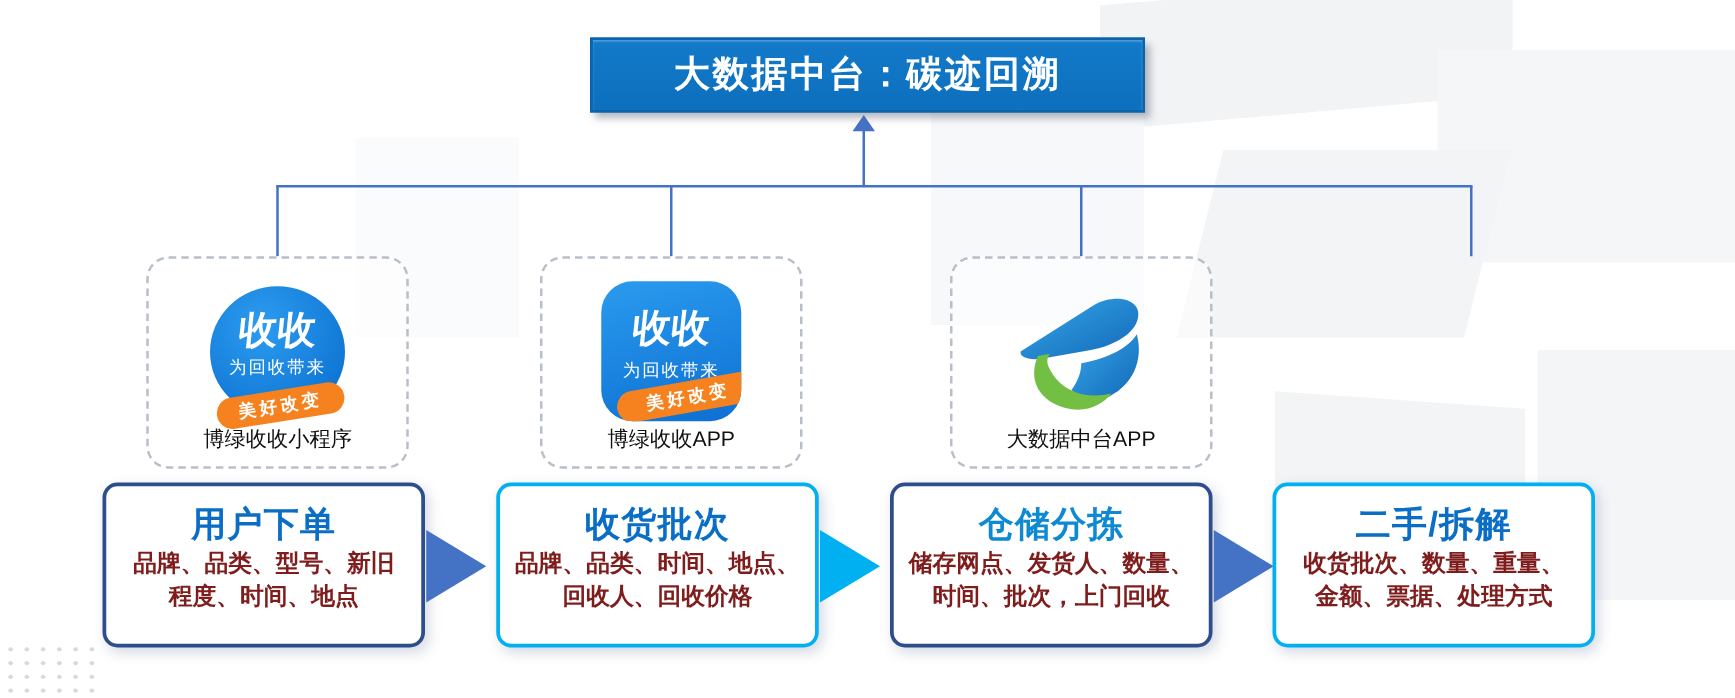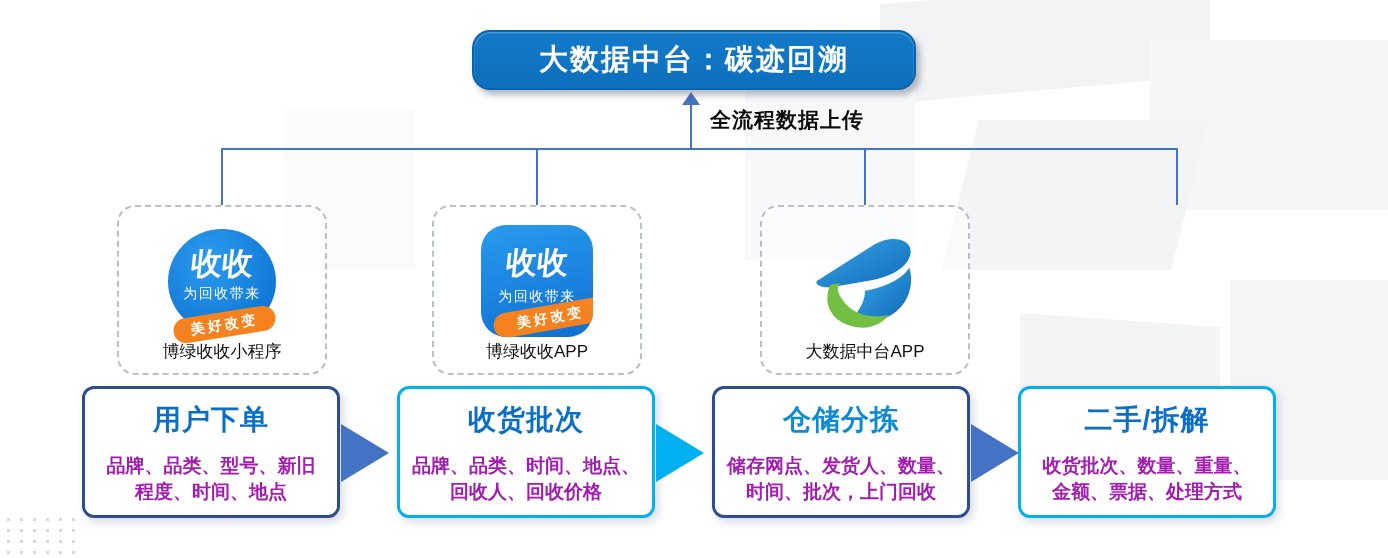--- a/index.html
+++ b/index.html
@@ -21,21 +21,21 @@
   .dot-grid {
     position:absolute; left:2px; top:514px; width:80px; height:46px; z-index:0;
     background-image:radial-gradient(#d9d9d9 1.6px, transparent 2px);
     background-size:13px 11px;
   }
   
   .banner {
     position:absolute; z-index:2; left:472px; top:30px; width:444px; height:60px;
     background:linear-gradient(180deg,#127ac9 0%,#0d6fbd 100%);
     background-color:#0d6fbd;
-    border:2px solid #0a64ad; border-radius:18px;
+    border:2px solid #0a64ad; border-radius:0;
     display:flex; align-items:center; justify-content:center;
     box-shadow:4px 5px 6px rgba(90,100,115,.45), inset 0 1px 2px rgba(255,255,255,.35);
   }
   .banner-title { color:#ffffff; font-size:29px; font-weight:800; letter-spacing:2px; }
   
   .line { position:absolute; z-index:1; background:#4472c4; }
   .stem { left:690px; top:104px; width:2px; height:45px; }
   .arrowhead-up {
     position:absolute; z-index:1; left:682px; top:92px; width:0; height:0;
     border-left:9px solid transparent; border-right:9px solid transparent;
@@ -89,21 +89,21 @@
   .step {
     position:absolute; z-index:2; top:386px; width:258px; height:132px;
     background:#ffffff; border-radius:12px; text-align:center;
     box-shadow:3px 4px 10px rgba(50,70,120,.20);
   }
   .st1 { left:82px; } .st2 { left:397px; } .st3 { left:712px; } .st4 { left:1018px; }
   .step--navy { border:3px solid #2e4d8c; }
   .step--cyan { border:3px solid #00b0f0; }
   .step-title { margin-top:12px; font-size:28px; font-weight:800; color:#0a6ec6; letter-spacing:1px; }
   .step-title--sky { color:#0e8ad2; }
-  .step-body { margin-top:14px; font-size:19px; font-weight:600; color:#a21caf; line-height:1.38; }
+  .step-body { margin-top:0; font-size:19px; font-weight:600; color:#7f1d1d; line-height:1.38; }
   .flow-arrow {
     position:absolute; z-index:2; top:424px; width:0; height:0;
     border-top:29px solid transparent; border-bottom:29px solid transparent;
   }
   .fa1 { left:341px; border-left:48px solid #4472c4; }
   .fa2 { left:656px; border-left:48px solid #00b0f0; }
   .fa3 { left:971px; border-left:48px solid #4472c4; }
 </style>
 </head>
 <body>
@@ -123,21 +123,20 @@
     <span class="banner-title">大数据中台：碳迹回溯</span>
   </div>
 
   <div class="arrowhead-up"></div>
   <div class="line stem"></div>
   <div class="line hline"></div>
   <div class="line vdrop vd1"></div>
   <div class="line vdrop vd2"></div>
   <div class="line vdrop vd3"></div>
   <div class="line vdrop vd4"></div>
-  <div class="upload-label">全流程数据上传</div>
 
   <div class="app-card ac1">
     <div class="app-icon-wrap">
       <div class="ss ss-bubble">
         <div class="ss-main">收收</div>
         <div class="ss-sub">为回收带来</div>
         <div class="ss-ribbon">美好改变</div>
       </div>
     </div>
     <div class="app-label">

